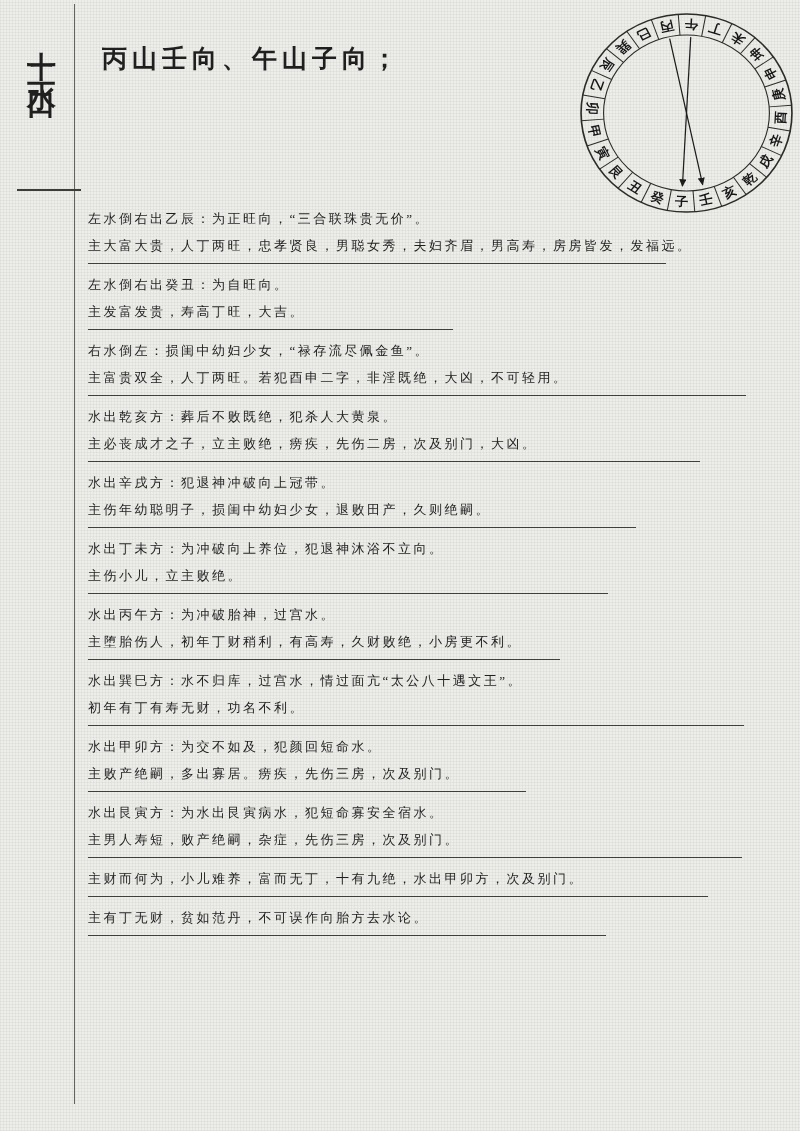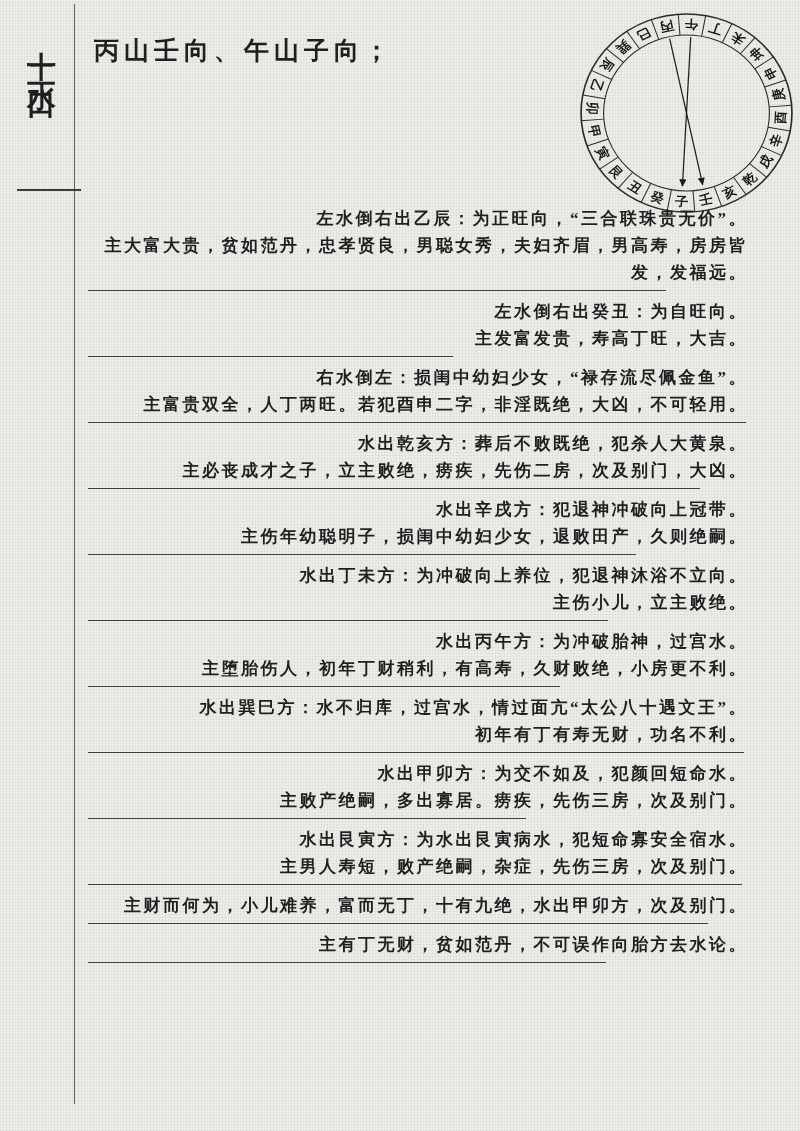--- a/index.html
+++ b/index.html
@@ -22,34 +22,34 @@
     position:absolute;left:22px;top:28px;
     writing-mode:vertical-rl;text-orientation:upright;
     font-size:29px;font-weight:bold;letter-spacing:15px;
     color:var(--ink,#1f1f1f);
   }
   .title-rule{
     position:absolute;left:17px;top:189px;width:64px;height:2px;
     background:#3c3c3a;
   }
   .heading{
-    position:absolute;left:94px;top:34px;margin:0;
+    position:absolute;left:94px;top:34px;margin:8px;
     font-size:25px;font-weight:bold;letter-spacing:5px;
   }
   .compass{
     position:absolute;left:579px;top:12px;width:215px;height:202px;
   }
   .compass svg{width:100%;height:100%;display:block;}
   main{
     position:absolute;left:88px;top:205px;width:660px;
   }
   section.entry{margin:0 0 7px 0;padding:0;}
   .entry p{
-    margin:0;font-size:17px;line-height:27px;letter-spacing:2.5px;
-    font-weight:700;word-break:break-all;text-align:right;
+    margin:0;font-size:13px;line-height:27px;letter-spacing:2.5px;
+    font-weight:400;word-break:break-all;
   }
   .entry::after{
     content:"";display:block;height:1px;background:#3f3f3d;
     margin-top:4px;width:var(--rw,655px);
   }
   .entry:nth-of-type(1){--rw:578px}
   .entry:nth-of-type(2){--rw:365px}
   .entry:nth-of-type(3){--rw:658px}
   .entry:nth-of-type(4){--rw:612px}
   .entry:nth-of-type(5){--rw:548px}
@@ -130,21 +130,21 @@
       <line x1="111.3551867539555" y1="185.75030403238338" x2="113.0812868599681" y2="207.68248537451217" stroke="#2b2b29" stroke-width="1"></line>
       <text transform="translate(124.12787555523391,194.98957926751012) rotate(348)" text-anchor="middle" dominant-baseline="central" font-size="13" font-weight="bold" fill="#161616">壬</text>
       <line x1="109.13454054319254" y1="26.108266754388666" x2="101.02246732553627" y2="180.8958446413476" stroke="#1c1c1c" stroke-width="1.2" marker-end="url(#arrowhead)"></line>
       <line x1="88.57497642539701" y1="27.72633954202935" x2="120.80128850214975" y2="179.33921765576923" stroke="#1c1c1c" stroke-width="1.2" marker-end="url(#arrowhead)"></line>
     </svg>
   </div>
 
 <main id="sections">
   <section class="entry">
     <p class="head">左水倒右出乙辰：为正旺向，“三合联珠贵无价”。</p>
-    <p class="body">主大富大贵，贫如范丹，忠孝贤良，男聪女秀，夫妇齐眉，男高寿，房房皆发，发福远。</p>
+    <p class="body">主大富大贵，人丁两旺，忠孝贤良，男聪女秀，夫妇齐眉，男高寿，房房皆发，发福远。</p>
   </section>
 
   <section class="entry">
     <p class="head">左水倒右出癸丑：为自旺向。</p>
     <p class="body">主发富发贵，寿高丁旺，大吉。</p>
   </section>
 
   <section class="entry">
     <p class="head">右水倒左：损闺中幼妇少女，“禄存流尽佩金鱼”。</p>
     <p class="body">主富贵双全，人丁两旺。若犯酉申二字，非淫既绝，大凶，不可轻用。</p>

